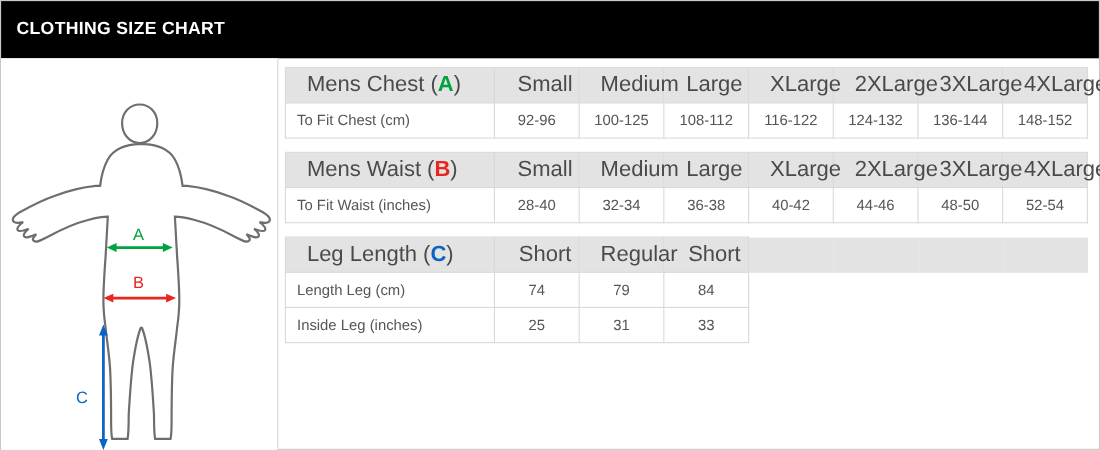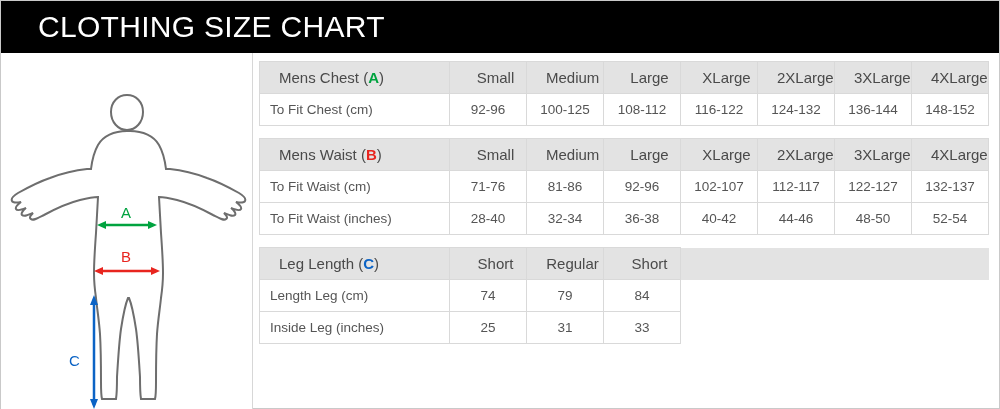--- a/index.html
+++ b/index.html
@@ -25,24 +25,23 @@
   .header {
     height: 52px;
     background: #000000;
     display: flex;
     align-items: center;
     padding-left: 14px;
     box-sizing: border-box;
   }
   .header-title {
     color: #ffffff;
-    font-size: 30px;
+    font-size: 16px;
     letter-spacing: 0.3px;
-    font-weight: 400;
-    margin-left: 23px;
+    font-weight: 700;
   }
   
   .body-wrap {
     display: flex;
     height: 356px;
     box-sizing: border-box;
   }
   .figure-pane {
     width: 252px;
     min-width: 252px;
@@ -72,21 +71,21 @@
     color: #555555;
     font-weight: 400;
     text-align: center;
     padding: 0 4px;
     box-sizing: border-box;
     background: #ffffff;
   }
   tr.head-row td {
     background: #e3e3e3;
     color: #4a4a4a;
-    font-size: 15px;
+    font-size: 20px;
     padding-left: 19px;
   }
   td.label-cell {
     text-align: left;
     padding-left: 10px;
     width: 190px;
   }
   .letter-a { color: #00a33f; font-weight: 700; }
   .letter-b { color: #e8251f; font-weight: 700; }
   .letter-c { color: #0b63c5; font-weight: 700; }
@@ -232,30 +231,20 @@
           </td>
           <td>Small</td>
           <td>Medium</td>
           <td>Large</td>
           <td>XLarge</td>
           <td>2XLarge</td>
           <td>3XLarge</td>
           <td>4XLarge</td>
         </tr>
         <tr>
-          <td class="label-cell">To Fit Waist (cm)</td>
-          <td>71-76</td>
-          <td>81-86</td>
-          <td>92-96</td>
-          <td>102-107</td>
-          <td>112-117</td>
-          <td>122-127</td>
-          <td>132-137</td>
-        </tr>
-        <tr>
           <td class="label-cell">To Fit Waist (inches)</td>
           <td>28-40</td>
           <td>32-34</td>
           <td>36-38</td>
           <td>40-42</td>
           <td>44-46</td>
           <td>48-50</td>
           <td>52-54</td>
         </tr>
       </tbody>

